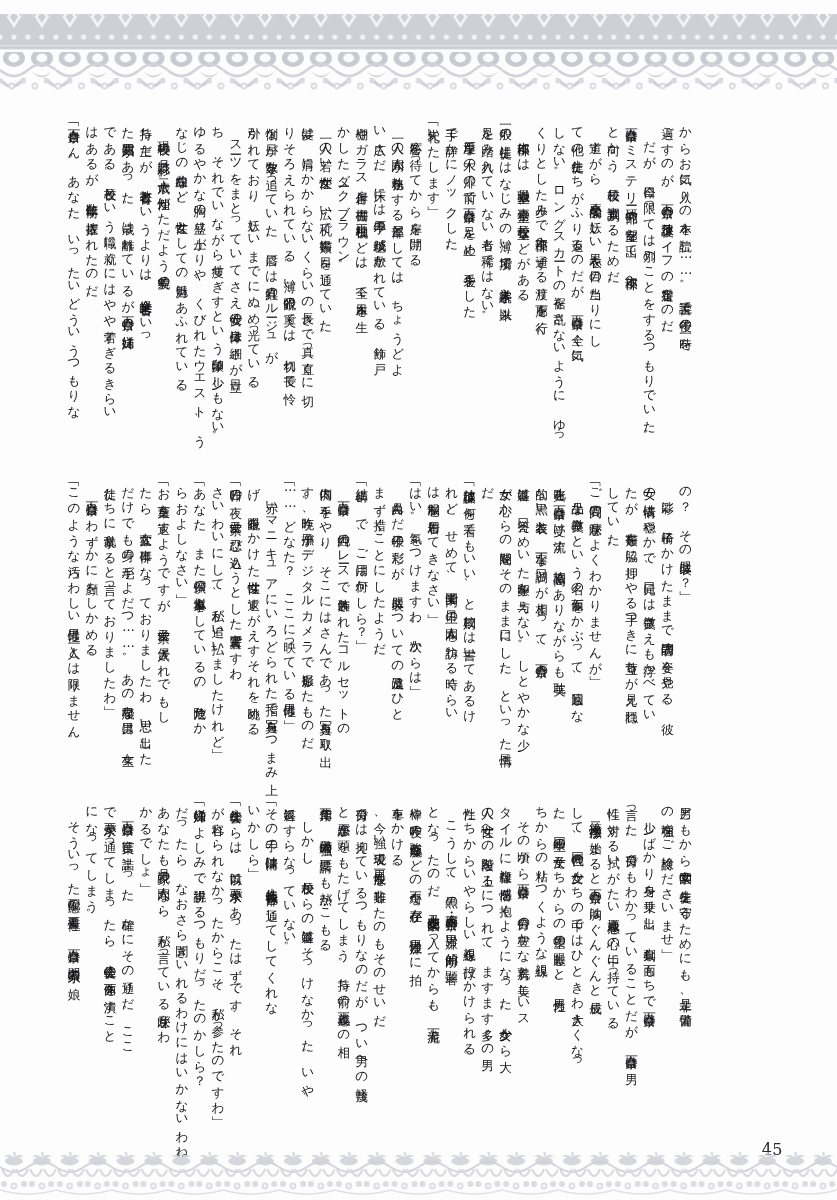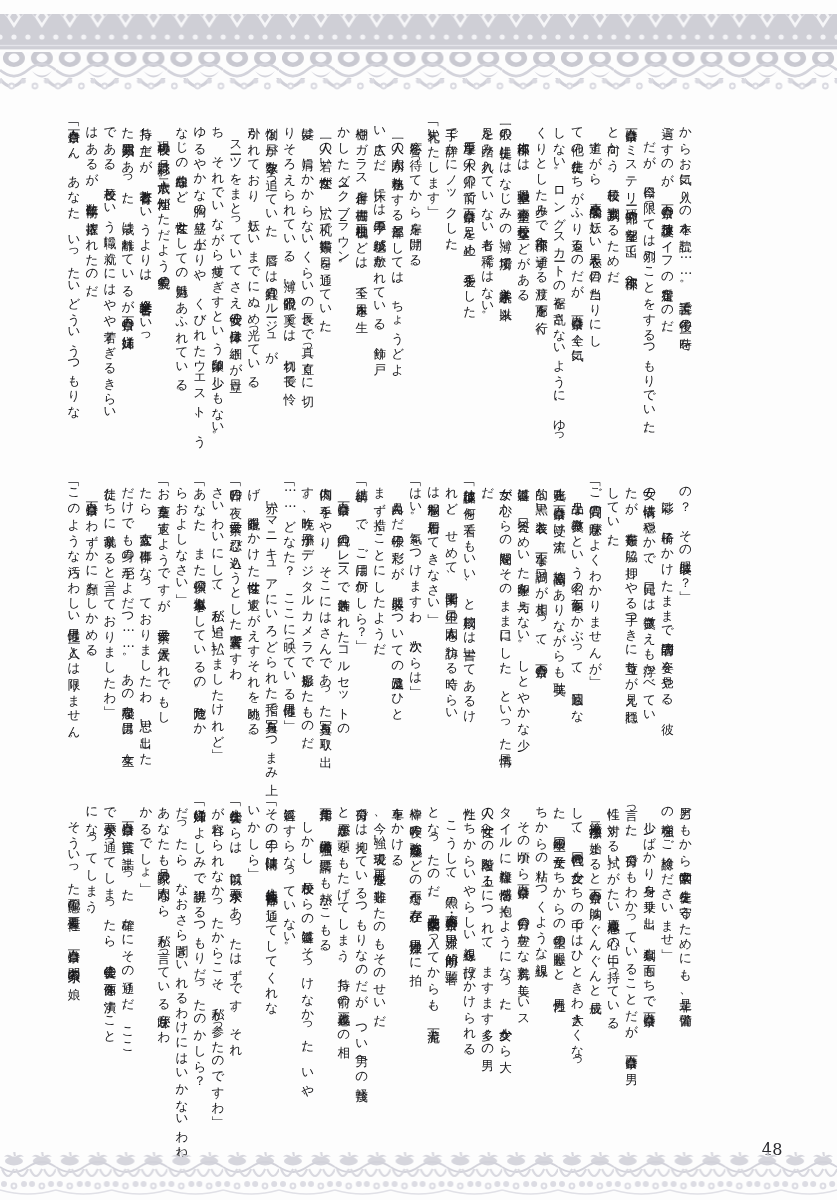--- a/index.html
+++ b/index.html
@@ -231,21 +231,21 @@
       <div class="col">「従姉妹のよしみで説得するつもりだったのかしら？</div>
       <div class="col">だったら、なおさら聞きいれるわけにはいかないわね。</div>
       <div class="col">あなたも月読家の人間なら、私が言っている意味がわ</div>
       <div class="col">かるでしょ」</div>
       <div class="col">　百合奈は言葉に詰まった。確かにその通りだ。ここ</div>
       <div class="col">で要求が通ってしまったら、生徒会の体面を潰すこと</div>
       <div class="col">になってしまう。</div>
       <div class="col">　そういった配慮の重要性を、百合奈は名門家系の娘</div>
     </div>
 
-  <div id="page-number">48</div>
+  <div id="page-number">45</div>
 
   <div class="lace" id="lace-bottom">
     <svg viewBox="0 0 837 48" preserveAspectRatio="none" xmlns="http://www.w3.org/2000/svg">
       <defs>
         <pattern id="pbA" width="55.8" height="48" patternUnits="userSpaceOnUse">
           <g fill="#d6d6dd">
             <path d="M13.9 6 q-6 -6 -10 -1 q4 -2 9 4 z"></path>
             <path d="M13.9 6 q6 -6 10 -1 q-4 -2 -9 4 z"></path>
             <path d="M13.9 4 q-2 -7 2 -8 q-1 3 0 8 z"></path>
             <ellipse cx="13.9" cy="9" rx="9" ry="4.4"></ellipse>

